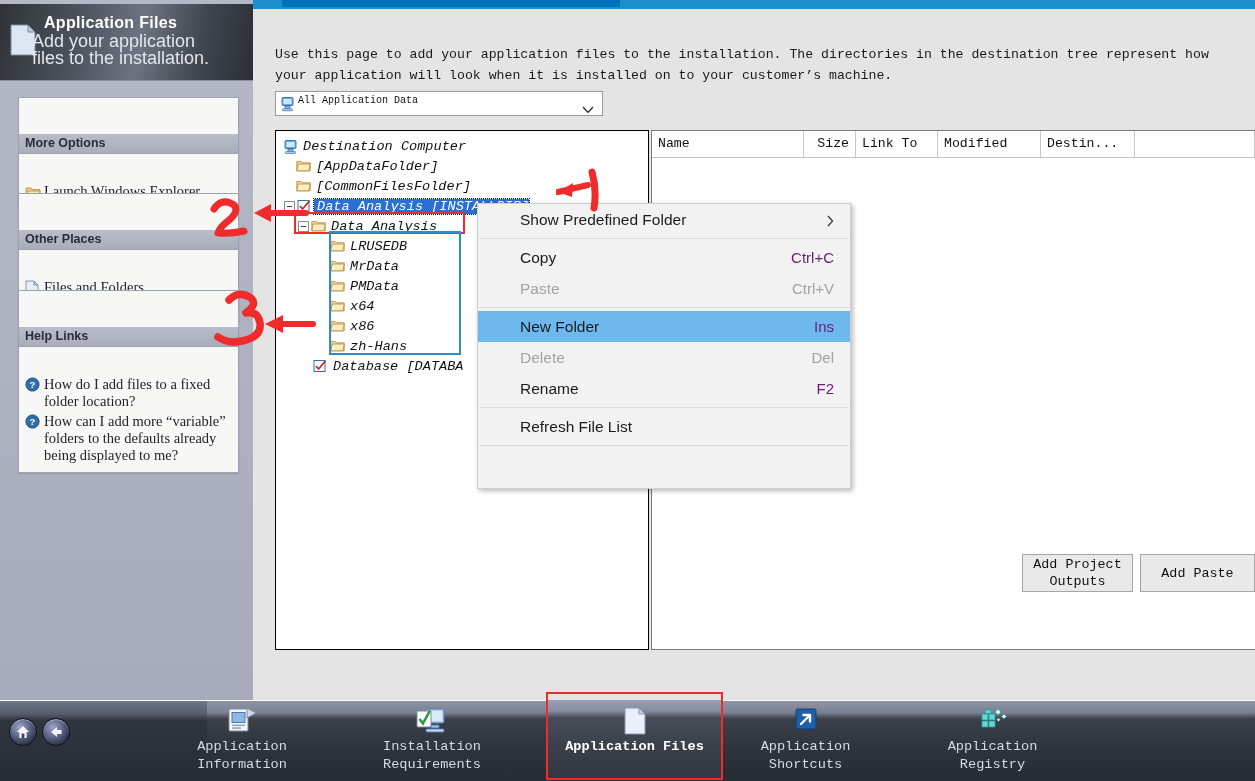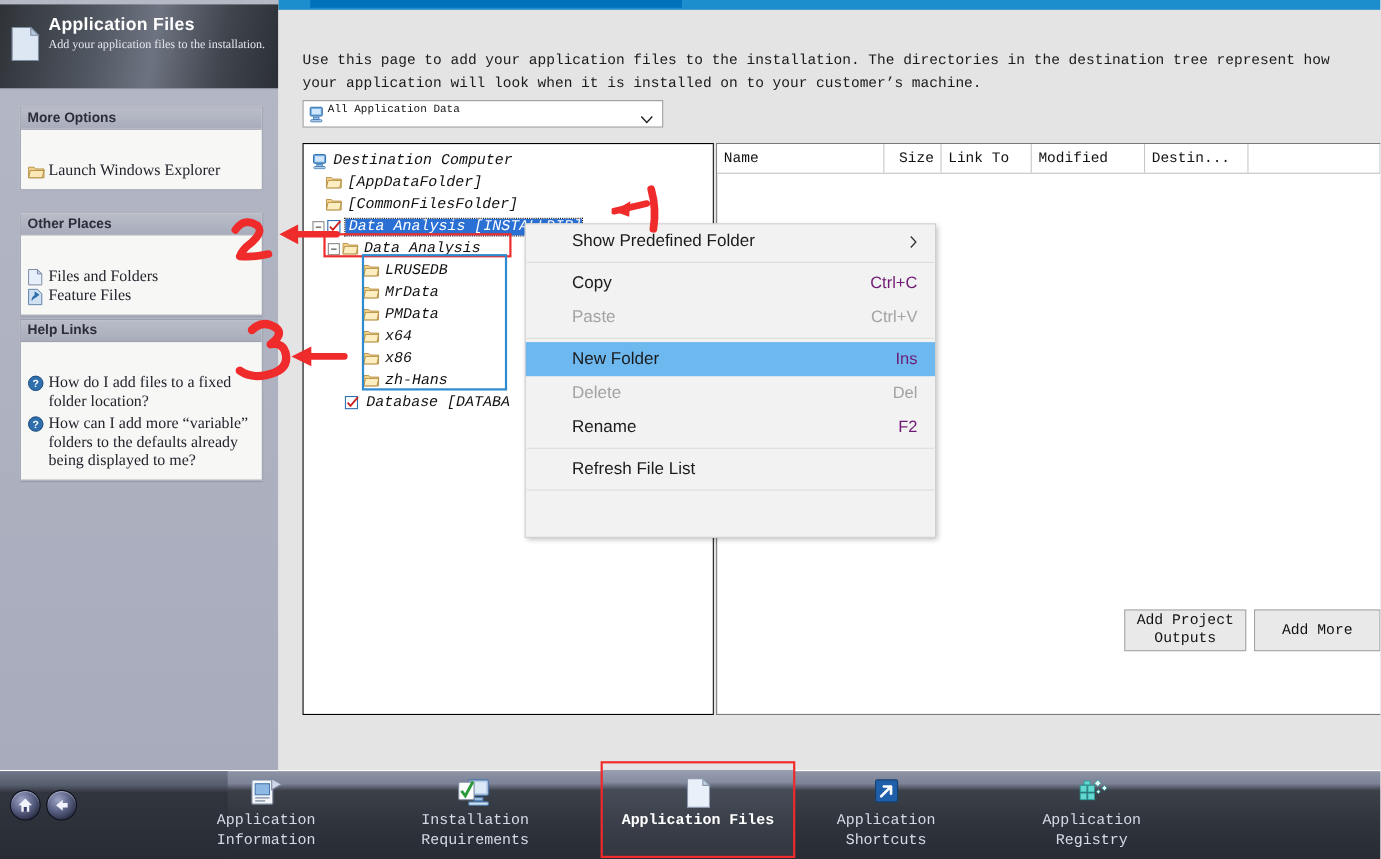--- a/index.html
+++ b/index.html
@@ -35,38 +35,38 @@
   .side-header .hdr-icon {
     position: absolute; left: 10px; top: 20px; width: 26px; height: 32px;
   }
   .side-header .hdr-title {
     position: absolute; left: 44px; top: 10px;
     font-family: "Liberation Sans", sans-serif;
     font-weight: bold; font-size: 16px; color: #ffffff;
     letter-spacing: .3px;
   }
   .side-header .hdr-sub {
-    position: absolute; left: 44px; top: 29px; width: 200px;
-    font-family: Liberation Serif, serif;
-    font-size: 11px; line-height: 16.5px; color: #e3e6ec;
+    position: absolute; left: 32px; top: 29px; width: 200px;
+    font-family: Liberation Sans, sans-serif;
+    font-size: 18px; line-height: 16.5px; color: #e3e6ec;
   }
 
   .panel {
     position: absolute; left: 18px; width: 219px;
     border: 1px solid #9ea2b0;
     background: #f7f7f5;
     box-shadow: 0 1px 1px rgba(0,0,0,.12);
   }
   .panel-title {
     height: 19px; line-height: 19px;
     background: linear-gradient(180deg,#b9bdc9 0%, #a9adbb 100%);
     border-bottom: 1px solid #9ea2b0;
     font-family: "Liberation Sans", sans-serif;
     font-weight: bold; font-size: 12.5px; color: #2c2c3a;
-    padding-left: 6px; white-space: nowrap;
+    padding-left: 6px; white-space: nowrap; margin-top: 36px;
   }
   .panel-body { padding: 5px 6px 7px 6px; margin-top: 24px; }
   .link-row {
     display: flex; align-items: flex-start;
     margin-bottom: 1px; cursor: default;
   }
   .link-row .ic { flex: 0 0 16px; width: 16px; height: 16px; margin-right: 3px; margin-top: 1px; }
   .link-row .tx {
     font-family: "Liberation Serif", serif;
     font-size: 14.5px; line-height: 17px; color: #23232e;
@@ -476,21 +476,21 @@
         <div class="lv-col" style="width:94px">Destin...</div>
         <div class="lv-col" style="flex:1"></div>
       </div>
     </div>
 
     <div class="anno-box red-box" style="left:41px; top:203px; width:171px; height:22px;"></div>
 
     <div class="anno-box blue-box" style="left:76px; top:222px; width:132px; height:124px;"></div>
 
     <div class="btn" id="btn-apo" style="left:769px; top:545px; width:111px; height:38px;">Add Project Outputs</div>
-    <div class="btn" id="btn-af" style="left:887px; top:545px; width:115px; height:38px;">Add More</div>
+    <div class="btn" id="btn-af" style="left:887px; top:545px; width:115px; height:38px;">Add Paste</div>
   </div>
 
   <div class="ctxmenu">
     <div class="mi">
       <span>Show Predefined Folder</span>
       <span class="sub-ar">
         <svg width="7" height="12" viewBox="0 0 7 12">
             <path d="M1 1 L5.6 6 L1 11" fill="none" stroke="#333" stroke-width="1.2"></path>
           </svg>
       </span>

